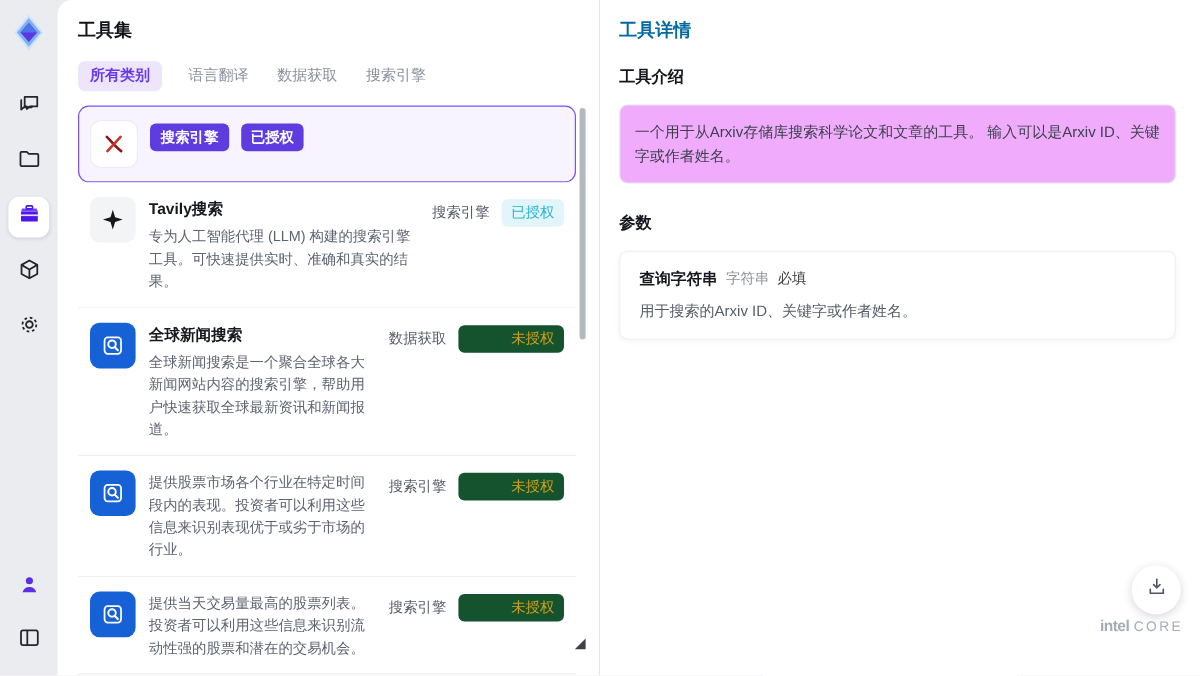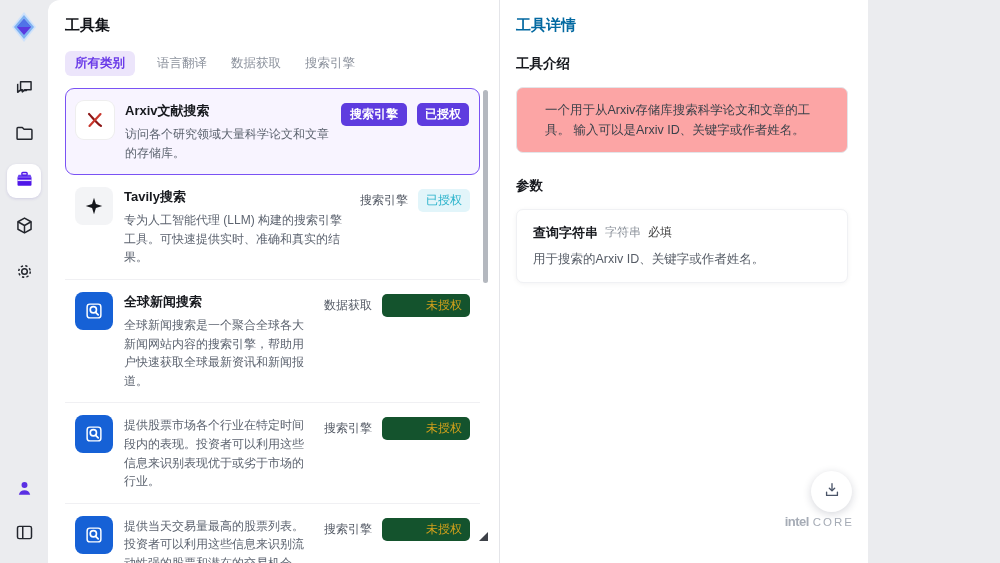--- a/index.html
+++ b/index.html
@@ -1,19 +1,19 @@
 <!DOCTYPE html>
 <html><head>
 <meta charset="utf-8">
 <style>
   * { margin:0; padding:0; box-sizing:border-box; }
   html,body { width:1000px; height:563px; overflow:hidden; }
   body { font-family:"Liberation Sans","DejaVu Sans",sans-serif; background:#ebecef; color:#16181d; }
 
-  .app { display:flex; width:868px; height:563px; }
+  .app { display:flex; width:1000px; height:563px; }
 
   
   .rail { width:48px; height:563px; background:#ebecef; display:flex; flex-direction:column; align-items:center; flex-shrink:0; }
   .logo { width:34px; height:34px; margin-top:10px; margin-bottom:28px; }
   .rail-icons { display:flex; flex-direction:column; align-items:center; gap:12px; }
   .rail-btn { width:34px; height:34px; border-radius:9px; display:flex; align-items:center; justify-content:center; cursor:pointer; }
   .rail-btn svg { width:21px; height:21px; }
   .rail-btn.active { background:#ffffff; box-shadow:0 1px 3px rgba(60,40,160,.15); }
   .rail-spacer { flex:1; }
   .rail-bottom { display:flex; flex-direction:column; align-items:center; gap:10px; margin-bottom:12px; }
@@ -43,21 +43,21 @@
   .tool-card.selected .category-label { background:#5e3cdf; color:#fff; padding:3px 9px; border-radius:5px; font-weight:600; }
   .tool-card.selected .status-badge { background:#5e3cdf; color:#fff; font-weight:600; }
 
   .scroll-thumb { position:absolute; left:435px; top:90px; width:5px; height:193px; background:#b4b8bf; border-radius:3px; }
   .scroll-corner { position:absolute; left:431px; top:532px; width:0; height:0; border-left:9px solid transparent; border-bottom:9px solid #3d4148; }
 
   
   .detail { flex:1; background:#ffffff; position:relative; padding:16px 20px 0 16px; }
   .detail-title { font-size:15px; font-weight:bold; color:#0369a1; margin-bottom:20px; }
   .section-heading { font-size:13.5px; font-weight:bold; color:#16181d; margin-bottom:14px; }
-  .intro-box { border:1px solid #e3e5e9; border-radius:7px; padding:12px 28px; font-size:12.5px; color:#3c424b; line-height:1.6; margin-bottom:24px; background:#fca5a5; }
+  .intro-box { border:1px solid #e3e5e9; border-radius:7px; padding:12px 12px; font-size:12.5px; color:#3c424b; line-height:1.6; margin-bottom:24px; background:#f0abfc; }
   .param-card { border:1px solid #f0f1f4; box-shadow:0 1px 5px rgba(20,20,40,.05); border-radius:7px; padding:14px 16px; background:#fff; }
   .param-head { display:flex; align-items:flex-start; gap:7px; margin-bottom:9px; }
   .param-name { font-size:13px; font-weight:bold; color:#16181d; }
   .param-type { font-size:12px; color:#8a9099; }
   .param-required { font-size:12px; color:#404040; }
   .param-desc { font-size:12.5px; color:#565c66; }
 
   .download-fab { position:absolute; right:16px; top:471px; width:41px; height:41px; border-radius:50%; background:#fff; box-shadow:0 2px 8px rgba(30,35,60,.18); display:flex; align-items:center; justify-content:center; cursor:pointer; }
   .brand { position:absolute; right:14px; top:514px; color:#a6acb6; font-size:13px; letter-spacing:.2px; user-select:none; }
   .brand .intel-part { font-weight:bold; letter-spacing:-.5px; }
@@ -150,24 +150,20 @@
         <span class="tab">搜索引擎</span>
       </div>
     <div class="tool-list">
   <div class="tool-card selected">
     <div class="icon-box white">
             <svg viewBox="0 0 24 24" fill="none" stroke-linecap="round">
               <path d="M5.5 5.5C9 9 13 14.5 18.5 18.5" stroke="#8c1515" stroke-width="2.4"></path>
               <path d="M18 5.5L6 18.5" stroke="#c8372d" stroke-width="2.4"></path>
             </svg>
           </div>
-    <div class="tool-main">
-      <div class="tool-title">Arxiv文献搜索</div>
-      <div class="tool-desc">访问各个研究领域大量科学论文和文章的存储库。</div>
-    </div>
     <div class="tool-meta">
       <span class="category-label">搜索引擎</span>
       <span class="status-badge purple">已授权</span>
     </div>
   </div>
 
   <div class="tool-card">
     <div class="icon-box">
             <svg viewBox="0 0 24 24">
               <path d="M12 3l2.1 6.9L21 12l-6.9 2.1L12 21l-2.1-6.9L3 12l6.9-2.1z" fill="#15171c"></path>

